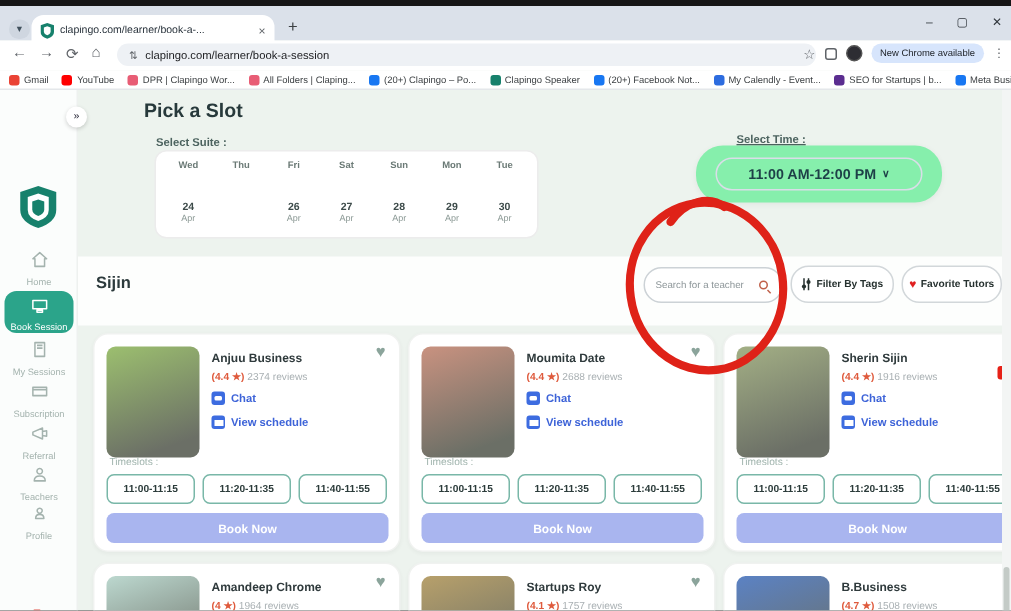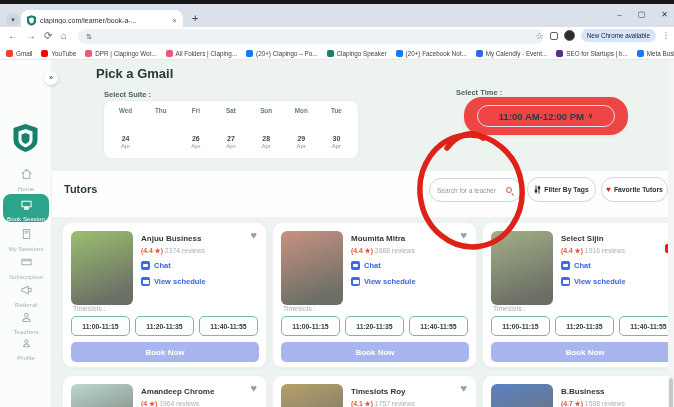--- a/index.html
+++ b/index.html
@@ -57,21 +57,21 @@
   .cal-card { position:absolute; left:103px; top:100px; width:256px; height:59px; background:#ffffff;
     border:1px solid #ececec; border-radius:8px; padding:4px 4px 0 4px; }
   .cal-row { display:flex; }
   .cal-cell { width:35.4px; text-align:center; }
   .cal-dow { font-size:6.3px; color:#6b7a76; font-weight:bold; padding:2px 0 3px; }
   .cal-date { padding:1px 0 2px; border-radius:4px; margin:0 3px; }
   .cal-num { font-size:7px; font-weight:bold; color:#3c4a49; display:block; line-height:8px; }
   .cal-mon { font-size:6px; color:#8a9894; display:block; line-height:7px; }
   .cal-date.sel { background:#187c68; }
   .cal-date.sel .cal-num, .cal-date.sel .cal-mon { color:#ffffff; }
-  .time-card { position:absolute; left:464px; top:97px; width:164px; height:38px; background:#ef4444;
+  .time-card { position:absolute; left:464px; top:97px; width:164px; height:38px; background:#86efac;
     border-radius:18px; box-shadow:0 1px 4px rgba(0,0,0,.06); }
   .time-pill { position:absolute; left:13px; top:8px; width:138px; height:22px; border:1.5px solid #d9dee8;
     border-radius:12px; display:flex; align-items:center; justify-content:center; gap:4px;
     font-size:9.5px; font-weight:bold; color:#1d3f47; }
   .chev { font-size:7px; color:#1d3f47; }
   .tutors-band { position:absolute; left:52px; top:171px; width:622px; height:46px; background:#fdfefd; }
   .tutors-title { position:absolute; left:64px; top:183px; font-size:11px; font-weight:bold; color:#2c3a3c; }
   .search-box { position:absolute; left:429px; top:178px; width:93px; height:24px; border:1px solid #ccd2d6;
     border-radius:12px; background:#ffffff; display:flex; align-items:center; padding:0 7px; gap:3px; }
   .search-box input { border:none; outline:none; width:66px; font-size:6.5px; color:#333;
@@ -140,20 +140,21 @@
       <span>✕</span>
     </div>
   </div>
   <div class="toolbar">
     <span class="nav-ic" style="left:8px">←</span>
     <span class="nav-ic" style="left:26px">→</span>
     <span class="nav-ic" style="left:44px">⟳</span>
     <span class="nav-ic" style="left:61px">⌂</span>
     <div class="omnibox">
       <span class="omni-ic">⇅</span>
+      <span class="omni-url">clapingo.com/learner/book-a-session</span>
     </div>
     <div class="tb-right">
       <span class="star">☆</span>
       <span class="ext-ic"></span>
       <span class="avatar"></span>
       <span class="update-pill">New Chrome available</span>
       <span class="kebab">⋮</span>
     </div>
   </div>
   <div class="bookmarks">
@@ -254,21 +255,21 @@
         <div class="side-item logout-item" style="top:344px">
      <svg width="11" height="12" viewBox="0 0 12 12">
      <path d="M2 1.5 H6 V10.5 H2 Z M7 4 L10 6 L7 8 Z" fill="none" stroke="#e25549" stroke-width="1.1" stroke-linejoin="round"></path>
    </svg>
      
    </div>
       </div>
   </div>
   <div class="collapse-btn">»</div>
 
-  <div class="page-title">Pick a Gmail</div>
+  <div class="page-title">Pick a Slot</div>
   <div class="sec-label" style="left:104px; top:90px;">Select Suite :</div>
 
   <div class="cal-card">
     <div class="cal-row" id="cal-head">
         <span class="cal-cell cal-dow">Wed</span>
         <span class="cal-cell cal-dow">Thu</span>
         <span class="cal-cell cal-dow">Fri</span>
         <span class="cal-cell cal-dow">Sat</span>
         <span class="cal-cell cal-dow">Sun</span>
         <span class="cal-cell cal-dow">Mon</span>
@@ -317,30 +318,30 @@
           <span class="cal-cell"><span class="cal-date">
        <span class="cal-num">6</span><span class="cal-mon">May</span>
      </span></span>
           <span class="cal-cell"><span class="cal-date">
        <span class="cal-num">7</span><span class="cal-mon">May</span>
      </span></span>
         </div>
       </div>
   </div>
 
-  <div class="sec-label" style="left:456px; top:88px;">Select Time :</div>
+  <div class="sec-label" style="left:491px; top:88px;text-decoration:underline;">Select Time :</div>
   <div class="time-card">
     <div class="time-pill">
       <span>11:00 AM-12:00 PM</span>
       <span class="chev">∨</span>
     </div>
   </div>
 
   <div class="tutors-band"></div>
-  <div class="tutors-title">Tutors</div>
+  <div class="tutors-title">Sijin</div>
 
   <div class="search-box">
     <input type="text" placeholder="Search for a teacher" style="">
     <span class="mag"></span>
   </div>
 
   <div class="pill-btn filter-btn">
     <svg width="7" height="9" viewBox="0 0 7 9">
         <line x1="2" y1="0.5" x2="2" y2="8.5" stroke="#26312f" stroke-width="1"></line>
         <line x1="5" y1="0.5" x2="5" y2="8.5" stroke="#26312f" stroke-width="1"></line>
@@ -380,21 +381,21 @@
           <span class="slot">11:00-11:15</span>
           <span class="slot">11:20-11:35</span>
           <span class="slot">11:40-11:55</span>
         </div>
     <div class="book-btn">Book Now</div>
   </div>
   <div class="card" style="left:272px; top:222px; height:146px;">
     <div class="photo" style="background:linear-gradient(160deg, #c99280, #6b6f66 85%)"></div>
     <span class="t-heart">♥</span>
 
-    <div class="t-name">Moumita Mitra</div>
+    <div class="t-name">Moumita Date</div>
     <div class="t-rate">
       <span class="r">(4.4 ★)</span> <span class="c">2688 reviews</span></div>
     <div class="t-link" style="top:38px">
       <span class="ico-chat"></span>
           <span>Chat</span>
         </div>
     <div class="t-link" style="top:54px">
       <span class="ico-cal"></span>
           <span>View schedule</span>
         </div>
@@ -403,21 +404,21 @@
           <span class="slot">11:00-11:15</span>
           <span class="slot">11:20-11:35</span>
           <span class="slot">11:40-11:55</span>
         </div>
     <div class="book-btn">Book Now</div>
   </div>
   <div class="card" style="left:482px; top:222px; height:146px;">
     <div class="photo" style="background:linear-gradient(160deg, #a3af85, #6b6f66 85%)"></div>
     <span class="t-heart">♥</span>
     <span class="yt-badge"></span>
-    <div class="t-name">Select Sijin</div>
+    <div class="t-name">Sherin Sijin</div>
     <div class="t-rate">
       <span class="r">(4.4 ★)</span> <span class="c">1916 reviews</span></div>
     <div class="t-link" style="top:38px">
       <span class="ico-chat"></span>
           <span>Chat</span>
         </div>
     <div class="t-link" style="top:54px">
       <span class="ico-cal"></span>
           <span>View schedule</span>
         </div>
@@ -434,21 +435,21 @@
   <div class="card" style="left:62px; top:375px; height:120px;">
     <div class="photo" style="background:linear-gradient(160deg, #bcd8cf, #6b6f66 85%)"></div>
     <span class="t-heart">♥</span>
     <div class="t-name">Amandeep Chrome</div>
     <div class="t-rate">
       <span class="r">(4 ★)</span> <span class="c">1964 reviews</span></div>
   </div>
   <div class="card" style="left:272px; top:375px; height:120px;">
     <div class="photo" style="background:linear-gradient(160deg, #b7a06b, #6b6f66 85%)"></div>
     <span class="t-heart">♥</span>
-    <div class="t-name">Timeslots Roy</div>
+    <div class="t-name">Startups Roy</div>
     <div class="t-rate">
       <span class="r">(4.1 ★)</span> <span class="c">1757 reviews</span></div>
   </div>
   <div class="card" style="left:482px; top:375px; height:120px;">
     <div class="photo" style="background:linear-gradient(160deg, #5b82c4, #6b6f66 85%)"></div>
     <span class="t-heart">♥</span>
     <div class="t-name">B.Business</div>
     <div class="t-rate">
       <span class="r">(4.7 ★)</span> <span class="c">1508 reviews</span></div>
   </div>

